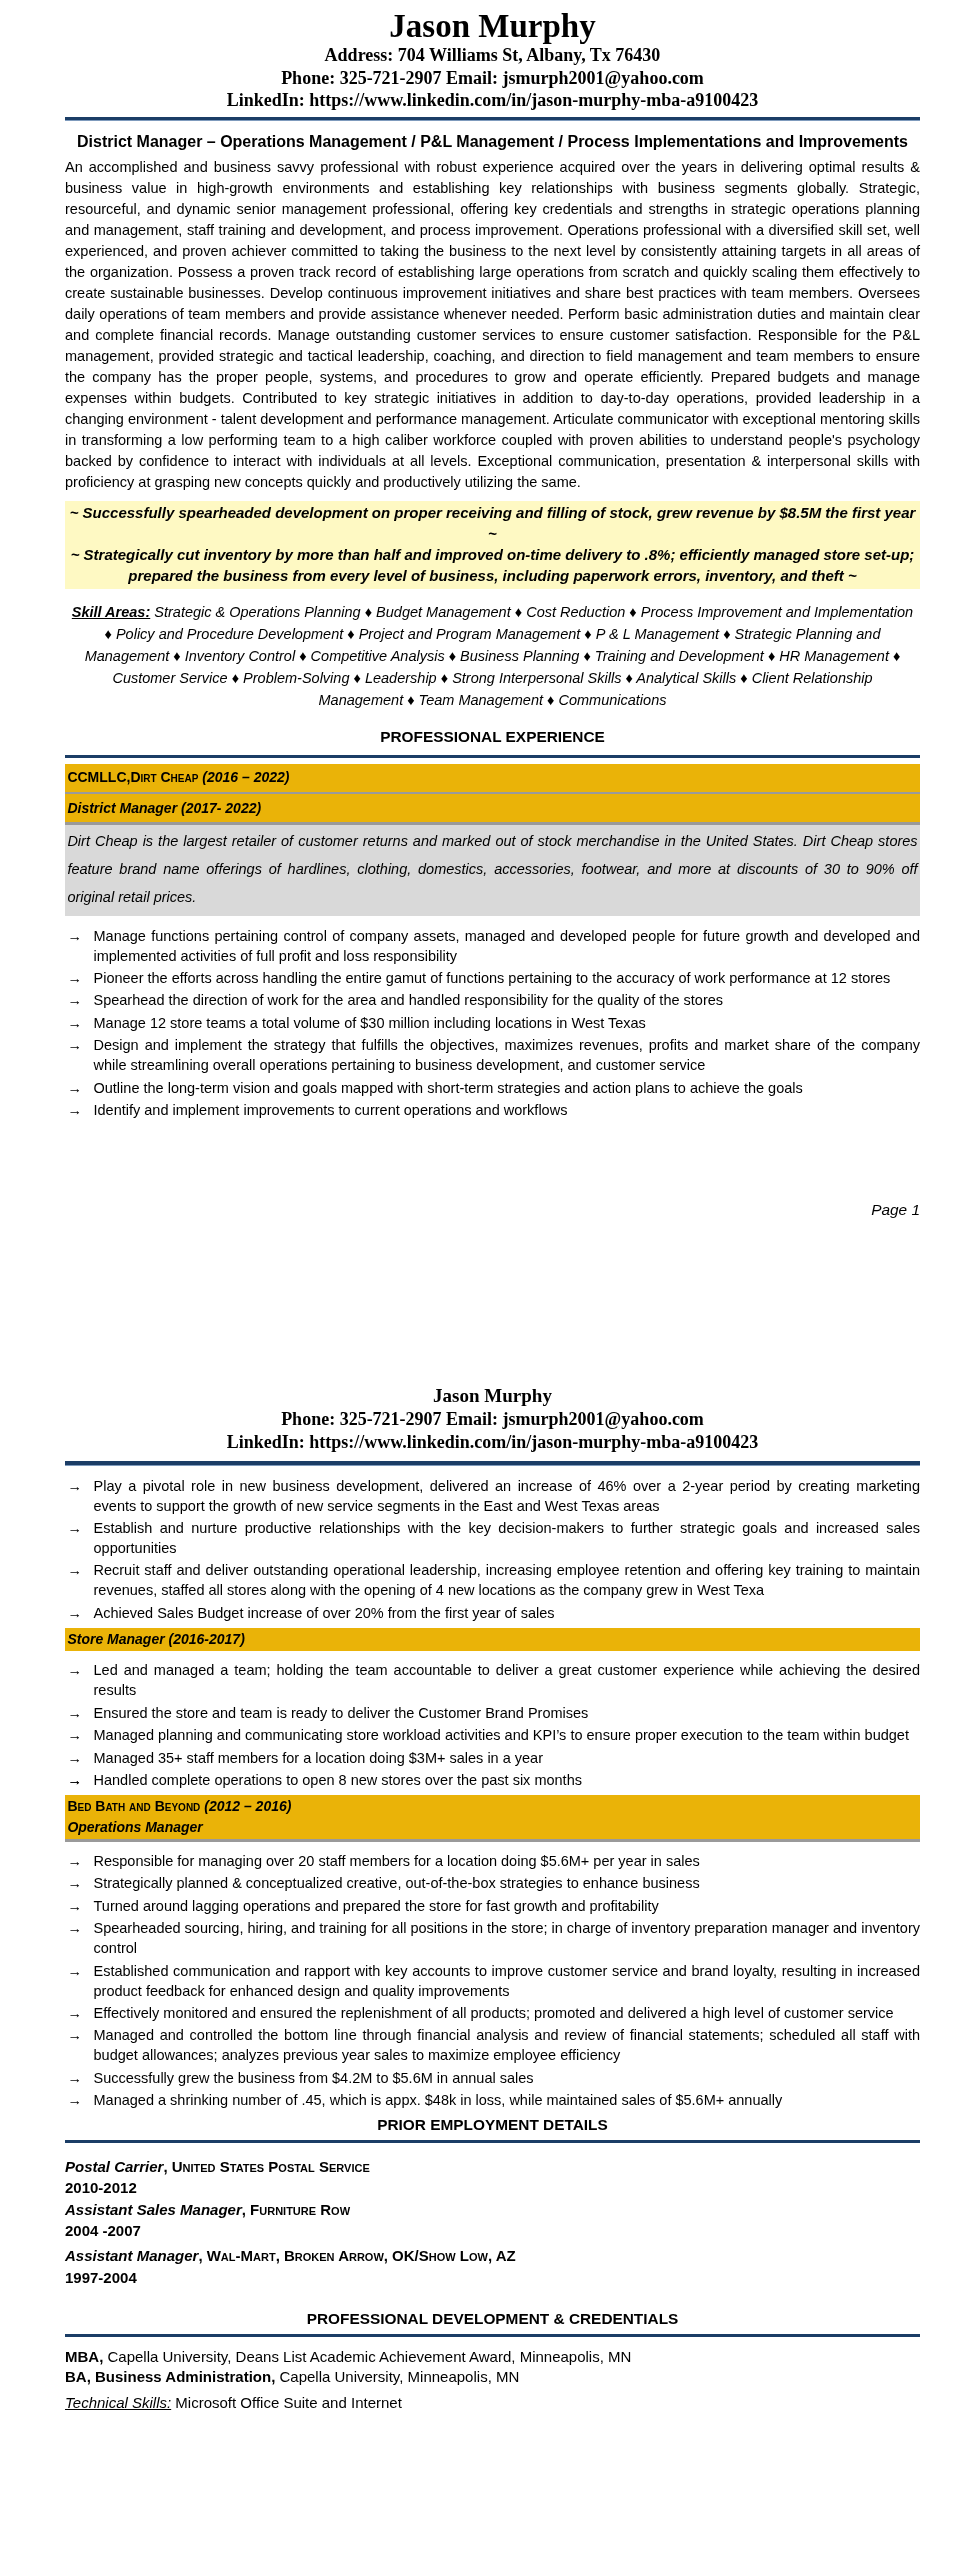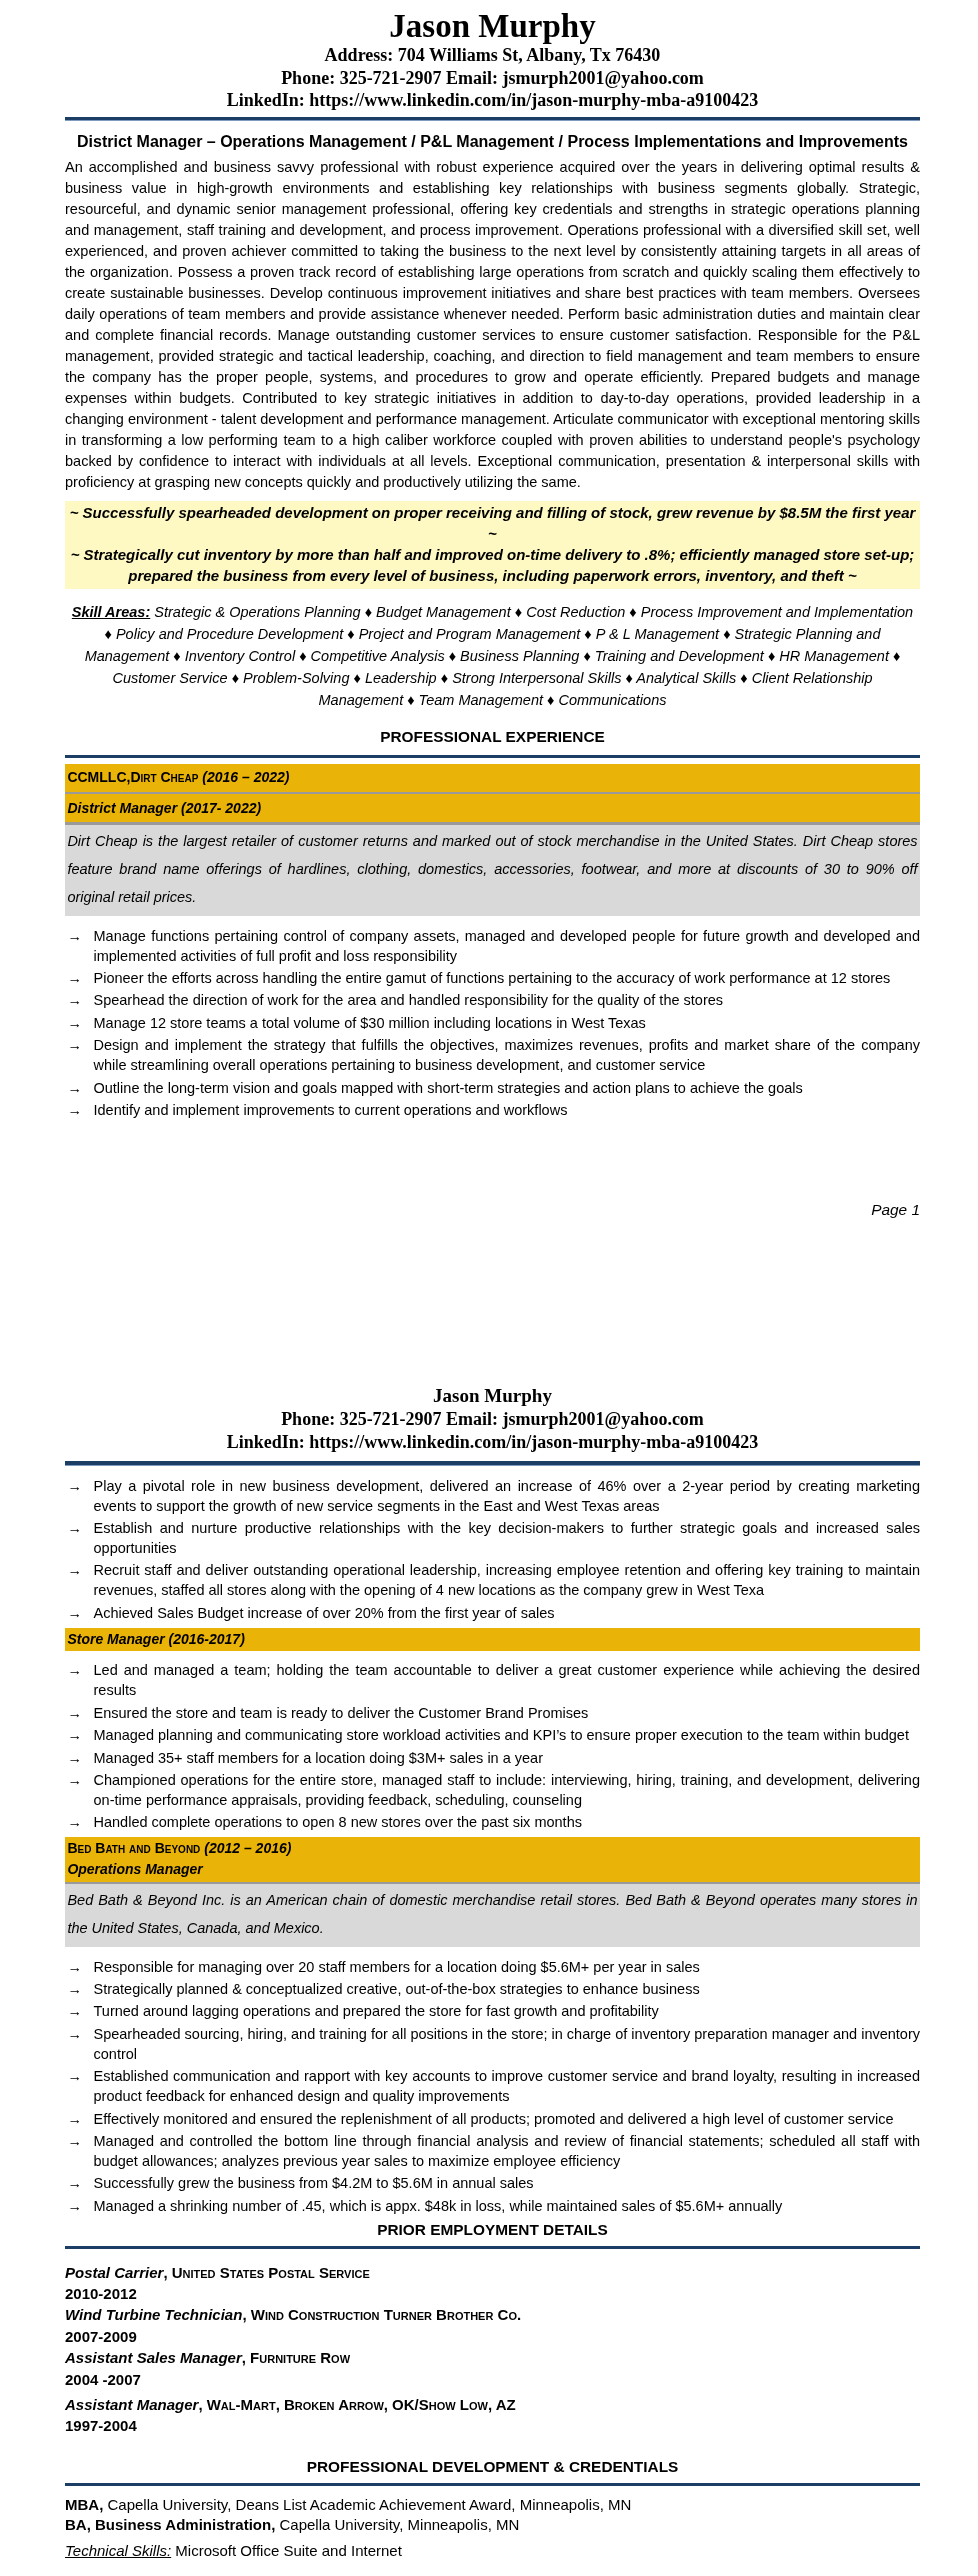--- a/index.html
+++ b/index.html
@@ -88,54 +88,49 @@
     <li><span class="arrow">→</span><span>Recruit staff and deliver outstanding operational leadership, increasing employee retention and offering key training to maintain revenues, staffed all stores along with the opening of 4 new locations as the company grew in West Texa</span></li>
     <li><span class="arrow">→</span><span>Achieved Sales Budget increase of over 20% from the first year of sales</span></li>
   </ul>
 
   <div class="grey bi" style="margin-top:4.8px;padding:1.2px 2.4px;">Store Manager (2016-2017)</div>
   <ul class="bullets">
     <li><span class="arrow">→</span><span>Led and managed a team; holding the team accountable to deliver a great customer experience while achieving the desired results</span></li>
     <li><span class="arrow">→</span><span>Ensured the store and team is ready to deliver the Customer Brand Promises</span></li>
     <li><span class="arrow">→</span><span>Managed planning and communicating store workload activities and KPI’s to ensure proper execution to the team within budget</span></li>
     <li><span class="arrow">→</span><span>Managed 35+ staff members for a location doing $3M+ sales in a year</span></li>
-    <li><span class="arrow">→</span><span>Championed operations for the entire store, managed staff to include: interviewing, hiring, training, and development, delivering on-time performance appraisals, providing feedback, scheduling, counseling</span></li>
+    <li><span class="arrow">→</span></li>
     <li><span class="arrow">→</span><span>Handled complete operations to open 8 new stores over the past six months</span></li>
   </ul>
 
   <div class="grey" style="margin-top:4.8px;padding:1.2px 2.4px;">
     <div><span class="sc">Bed Bath and Beyond</span><span class="bi"> (2012 – 2016)</span></div>
     <div class="bi">Operations Manager</div>
   </div>
   <div class="grey-sep"></div>
-  <div class="desc">Bed Bath &amp; Beyond Inc. is an American chain of domestic merchandise retail stores. Bed Bath &amp; Beyond operates many stores in the United States, Canada, and Mexico.</div>
 
   <ul class="bullets">
     <li><span class="arrow">→</span><span>Responsible for managing over 20 staff members for a location doing $5.6M+ per year in sales</span></li>
     <li><span class="arrow">→</span><span>Strategically planned &amp; conceptualized creative, out-of-the-box strategies to enhance business</span></li>
     <li><span class="arrow">→</span><span>Turned around lagging operations and prepared the store for fast growth and profitability</span></li>
     <li><span class="arrow">→</span><span>Spearheaded sourcing, hiring, and training for all positions in the store; in charge of inventory preparation manager and inventory control</span></li>
     <li><span class="arrow">→</span><span>Established communication and rapport with key accounts to improve customer service and brand loyalty, resulting in increased product feedback for enhanced design and quality improvements</span></li>
     <li><span class="arrow">→</span><span>Effectively monitored and ensured the replenishment of all products; promoted and delivered a high level of customer service</span></li>
     <li><span class="arrow">→</span><span>Managed and controlled the bottom line through financial analysis and review of financial statements; scheduled all staff with budget allowances; analyzes previous year sales to maximize employee efficiency</span></li>
     <li><span class="arrow">→</span><span>Successfully grew the business from $4.2M to $5.6M in annual sales</span></li>
     <li><span class="arrow">→</span><span>Managed a shrinking number of .45, which is appx. $48k in loss, while maintained sales of $5.6M+ annually</span></li>
   </ul>
 
   <div class="section-title" style="margin-top:3.6px;">PRIOR EMPLOYMENT DETAILS</div>
   <div class="section-rule" style="margin-top:4.8px;"></div>
 
   <div style="margin-top:13px;">
     <div class="prior-row">
       <span><span class="role">Postal Carrier</span><span class="sc">, United States Postal Service</span></span>
       <span class="b">2010-2012</span>
-    </div>
-    <div class="prior-row">
-      <span><span class="role">Wind Turbine Technician</span><span class="sc">, Wind Construction Turner Brother Co.</span></span>
-      <span class="b">2007-2009</span>
     </div>
     <div class="prior-row">
       <span><span class="role">Assistant Sales Manager</span><span class="sc">, Furniture Row</span></span>
       <span class="b">2004 -2007</span>
     </div>
     <div class="prior-row" style="margin-top:3.6px;">
       <span><span class="role">Assistant Manager</span><span class="sc">, Wal-Mart, Broken Arrow, OK/Show Low, AZ</span></span>
       <span class="b">1997-2004</span>
     </div>
   </div>

